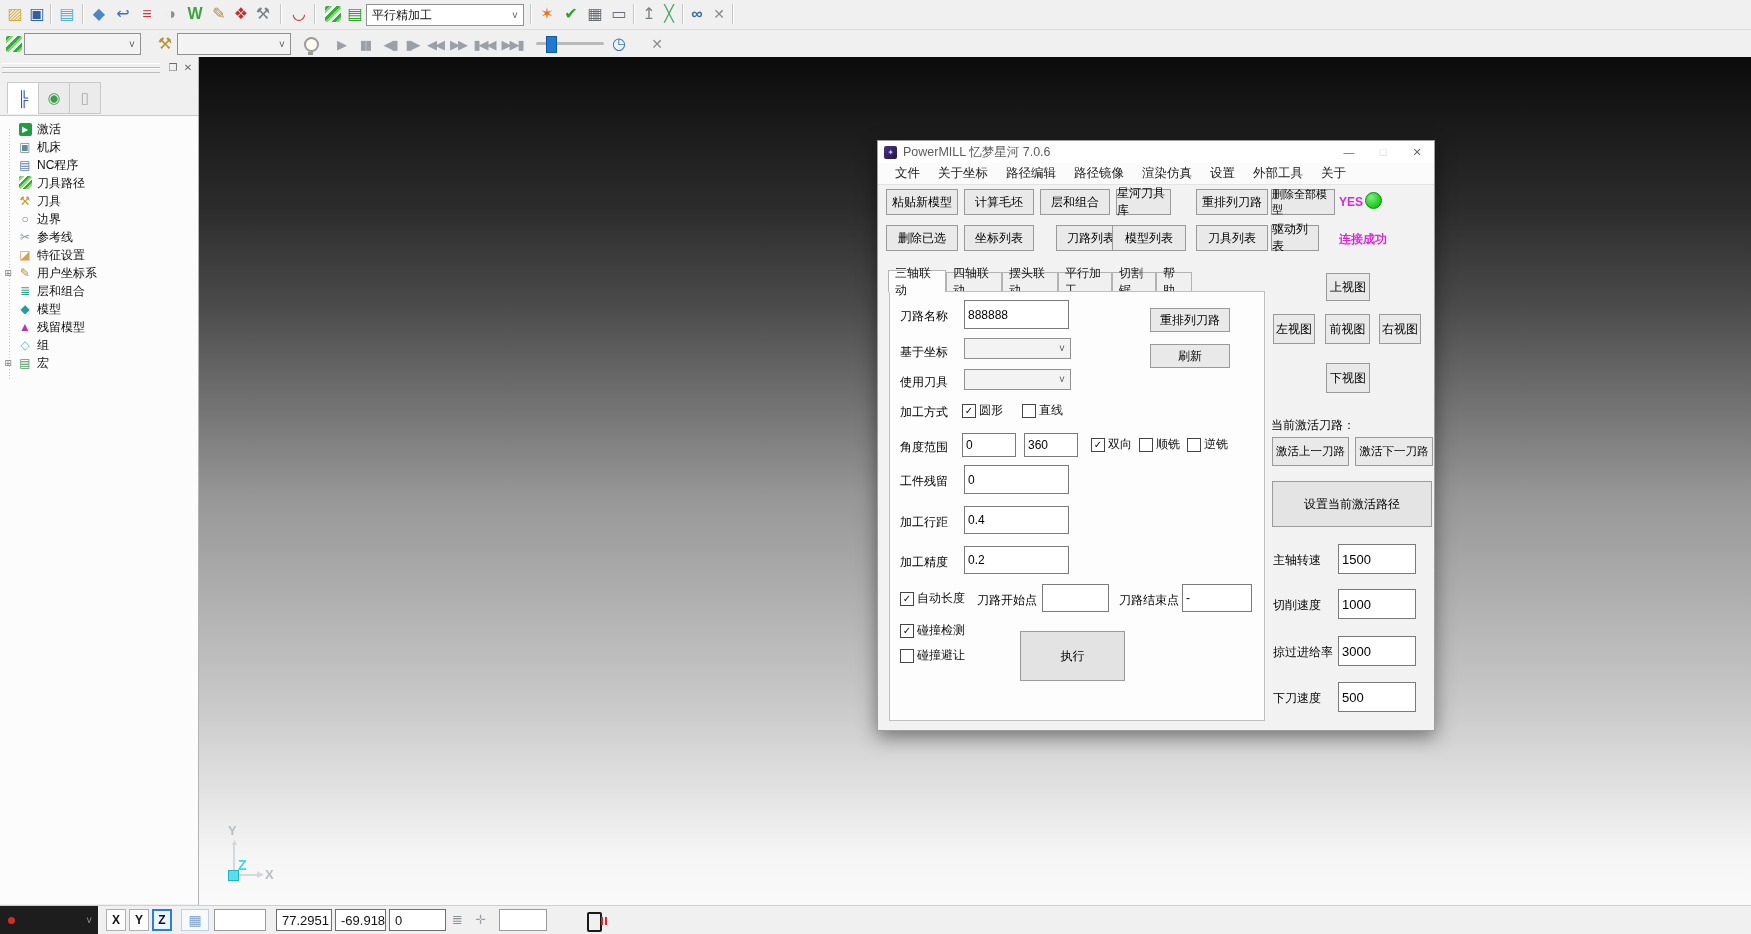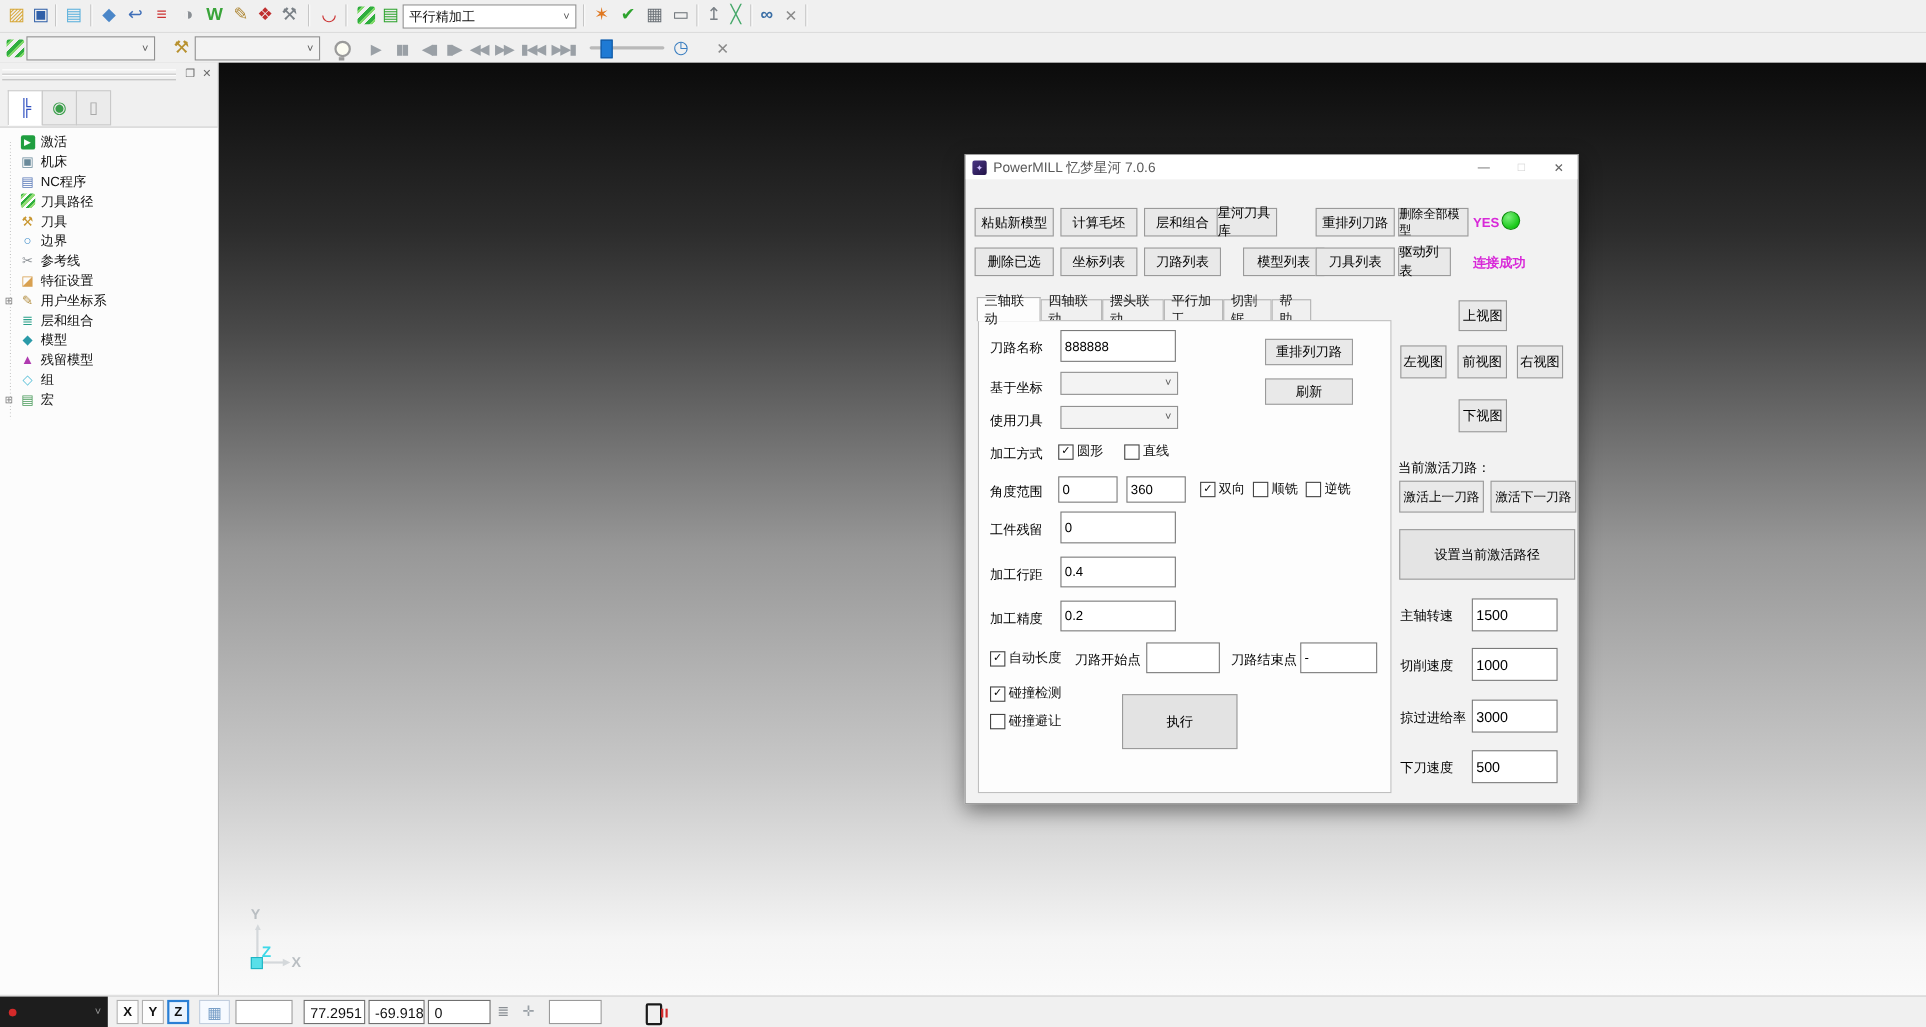--- a/index.html
+++ b/index.html
@@ -273,34 +273,44 @@
   </div>
 
   <div id="dlg">
     <div id="dlg-title">
       <span class="dlg-ico">✦</span>
       <span class="ttl">PowerMILL 忆梦星河  7.0.6</span>
       <span class="wbtn">—</span>
       <span class="wbtn max">□</span>
       <span class="wbtn">✕</span>
     </div>
+    <div id="dlg-menu">
+      <span class="mitem">文件</span>
+      <span class="mitem">关于坐标</span>
+      <span class="mitem">路径编辑</span>
+      <span class="mitem">路径镜像</span>
+      <span class="mitem">渲染仿真</span>
+      <span class="mitem">设置</span>
+      <span class="mitem">外部工具</span>
+      <span class="mitem">关于</span>
+    </div>
 
     <div class="btn" style="left:8px;top:48px;width:72px;height:26px">粘贴新模型</div>
     <div class="btn" style="left:86px;top:48px;width:70px;height:26px">计算毛坯</div>
     <div class="btn" style="left:162px;top:48px;width:70px;height:26px">层和组合</div>
-    <div class="btn" style="left:228px;top:48px;width:55px;height:26px">星河刀具库</div>
+    <div class="btn" style="left:238px;top:48px;width:55px;height:26px">星河刀具库</div>
     <div class="btn" style="left:318px;top:48px;width:72px;height:26px">重排列刀路</div>
     <div class="btn" style="left:393px;top:48px;width:64px;height:26px;font-size:11px">删除全部模型</div>
     <span class="magenta" style="position:absolute;left:461px;top:54px;font-size:12px">YES</span>
     <span class="gdot" style="left:487px;top:51px"></span>
 
     <div class="btn" style="left:8px;top:84px;width:72px;height:26px">删除已选</div>
     <div class="btn" style="left:86px;top:84px;width:70px;height:26px">坐标列表</div>
-    <div class="btn" style="left:162px;top:84px;width:70px;height:26px">刀路列表</div>
-    <div class="btn" style="left:252px;top:84px;width:74px;height:26px">模型列表</div>
+    <div class="btn" style="left:178px;top:84px;width:70px;height:26px">刀路列表</div>
+    <div class="btn" style="left:234px;top:84px;width:74px;height:26px">模型列表</div>
     <div class="btn" style="left:318px;top:84px;width:72px;height:26px">刀具列表</div>
     <div class="btn" style="left:393px;top:84px;width:48px;height:26px">驱动列表</div>
     <span class="magenta" style="position:absolute;left:461px;top:90px">连接成功</span>
 
     <div class="dtab active" style="left:10px;width:58px">三轴联动</div>
     <div class="dtab" style="left:68px;width:56px">四轴联动</div>
     <div class="dtab" style="left:124px;width:56px">摆头联动</div>
     <div class="dtab" style="left:180px;width:54px">平行加工</div>
     <div class="dtab" style="left:234px;width:44px">切割锯</div>
     <div class="dtab" style="left:278px;width:36px">帮助</div>

